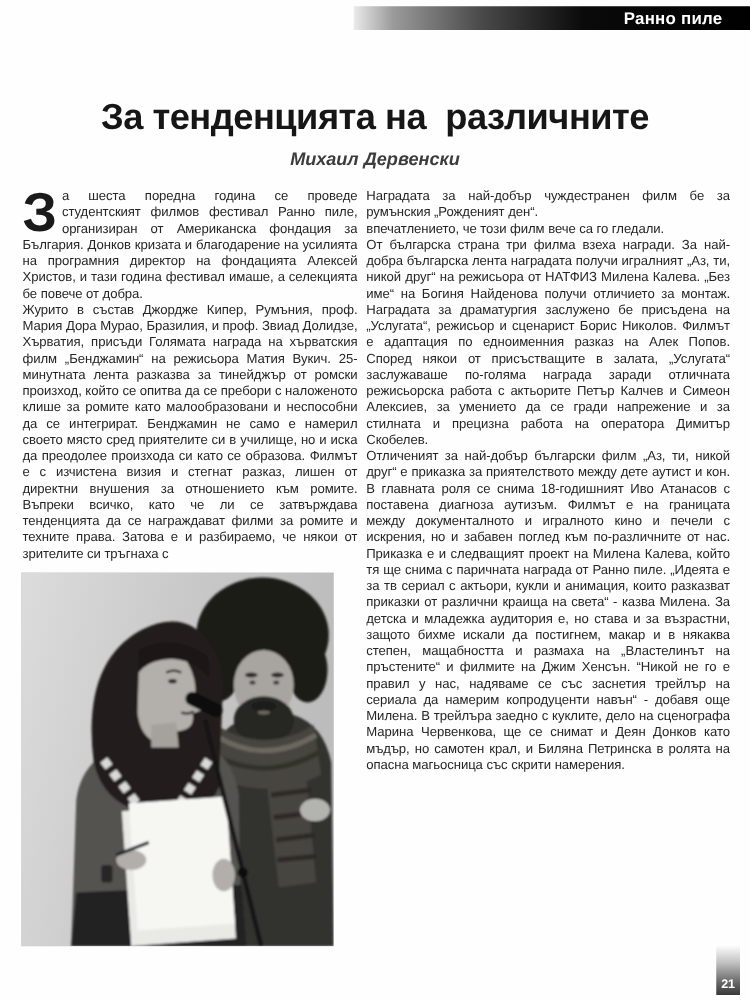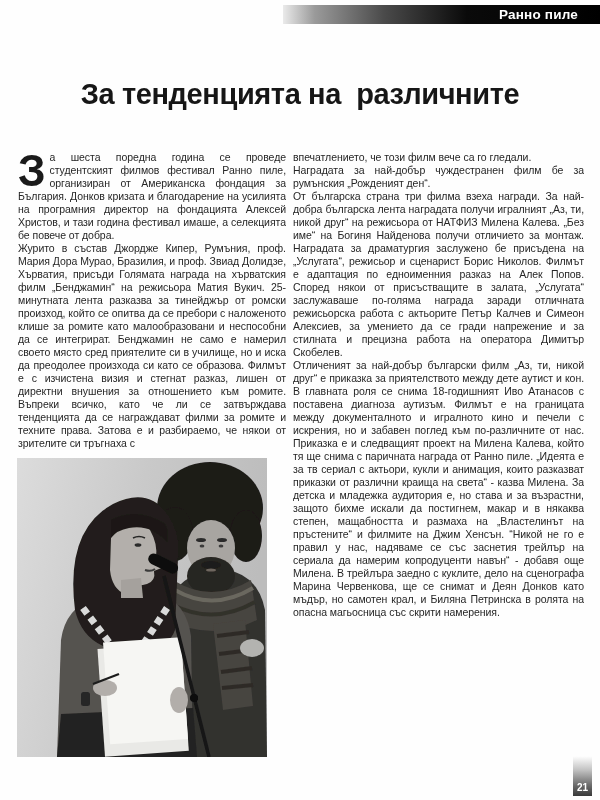--- a/index.html
+++ b/index.html
@@ -59,20 +59,21 @@
 </head>
 <body>
 
 <div class="page">
 
   <div class="header-bar">
     <span>Ранно пиле</span>
   </div>
 
   <h1 class="title">За тенденцията на  различните</h1>
+  <div class="byline">Михаил Дервенски</div>
 
   <div class="col col-left">
     <p><span class="dropcap">З</span><span>а шеста поредна година се проведе студентският филмов фестивал Ранно пиле, организиран от Американска фондация за България. Донков кризата и благодарение на усилията на програмния директор на фондацията Алексей Христов, и тази година фестивал имаше, а селекцията бе повече от добра.</span></p>
     <p>Журито в състав Джордже Кипер, Румъния, проф. Мария Дора Мурао, Бразилия, и проф. Звиад Долидзе, Хърватия, присъди Голямата награда на хърватския филм „Бенджамин“ на режисьора Матия Вукич. 25-минутната лента разказва за тинейджър от ромски произход, който се опитва да се пребори с наложеното клише за ромите като малообразовани и неспособни да се интегрират. Бенджамин не само е намерил своето място сред приятелите си в училище, но и иска да преодолее произхода си като се образова. Филмът е с изчистена визия и стегнат разказ, лишен от директни внушения за отношението към ромите. Въпреки всичко, като че ли се затвърждава тенденцията да се награждават филми за ромите и техните права. Затова е и разбираемо, че някои от зрителите си тръгнаха с</p>
   </div>
 
   <figure class="photo">
     <svg viewBox="0 0 250 299" width="250" height="299">
       <defs>
         <linearGradient id="pbg" x1="0" y1="0" x2="1" y2="0.25">
@@ -133,22 +134,22 @@
         <g>
           <line x1="147" y1="118" x2="192" y2="299" stroke="#141414" stroke-width="3.4"></line>
           <rect x="130" y="100" width="32" height="11" rx="5.5" transform="rotate(26 146 106)" fill="#0e0e0e"></rect>
           <circle cx="177" cy="240" r="4" fill="#0a0a0a"></circle>
         </g>
       </g>
     </svg>
   </figure>
 
   <div class="col col-right">
+    <p>Наградата за най-добър чуждестранен филм бе за румънския „Рожденият ден“.</p>
     <p>впечатлението, че този филм вече са го гледали.</p>
-    <p>Наградата за най-добър чуждестранен филм бе за румънския „Рожденият ден“.</p>
     <p>От българска страна три филма взеха награди. За най-добра българска лента наградата получи игралният „Аз, ти, никой друг“ на режисьора от НАТФИЗ Милена Калева. „Без име“ на Богиня Найденова получи отличието за монтаж. Наградата за драматургия заслужено бе присъдена на „Услугата“, режисьор и сценарист Борис Николов. Филмът е адаптация по едноименния разказ на Алек Попов. Според някои от присъстващите в залата, „Услугата“ заслужаваше по-голяма награда заради отличната режисьорска работа с актьорите Петър Калчев и Симеон Алексиев, за умението да се гради напрежение и за стилната и прецизна работа на оператора Димитър Скобелев.</p>
     <p>Отличеният за най-добър български филм „Аз, ти, никой друг“ е приказка за приятелството между дете аутист и кон. В главната роля се снима 18-годишният Иво Атанасов с поставена диагноза аутизъм. Филмът е на границата между документалното и игралното кино и печели с искрения, но и забавен поглед към по-различните от нас. Приказка е и следващият проект на Милена Калева, който тя ще снима с паричната награда от Ранно пиле. „Идеята е за тв сериал с актьори, кукли и анимация, които разказват приказки от различни краища на света“ - казва Милена. За детска и младежка аудитория е, но става и за възрастни, защото бихме искали да постигнем, макар и в някаква степен, мащабността и размаха на „Властелинът на пръстените“ и филмите на Джим Хенсън. “Никой не го е правил у нас, надяваме се със заснетия трейлър на сериала да намерим копродуценти навън“ - добавя още Милена. В трейлъра заедно с куклите, дело на сценографа Марина Червенкова, ще се снимат и Деян Донков като мъдър, но самотен крал, и Биляна Петринска в ролята на опасна магьосница със скрити намерения.</p>
   </div>
 
   <div class="page-num-bar">
     <span>21</span>
   </div>
 
 </div>
 

